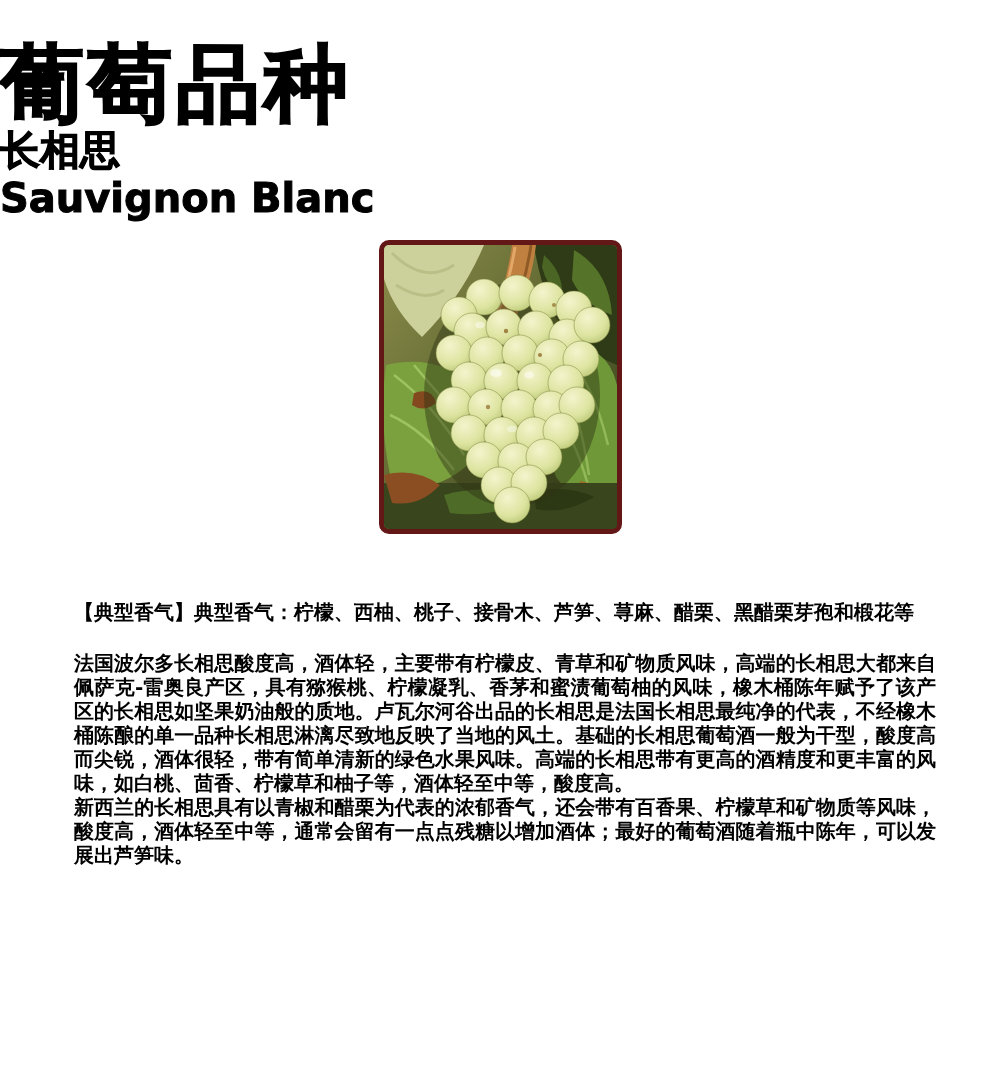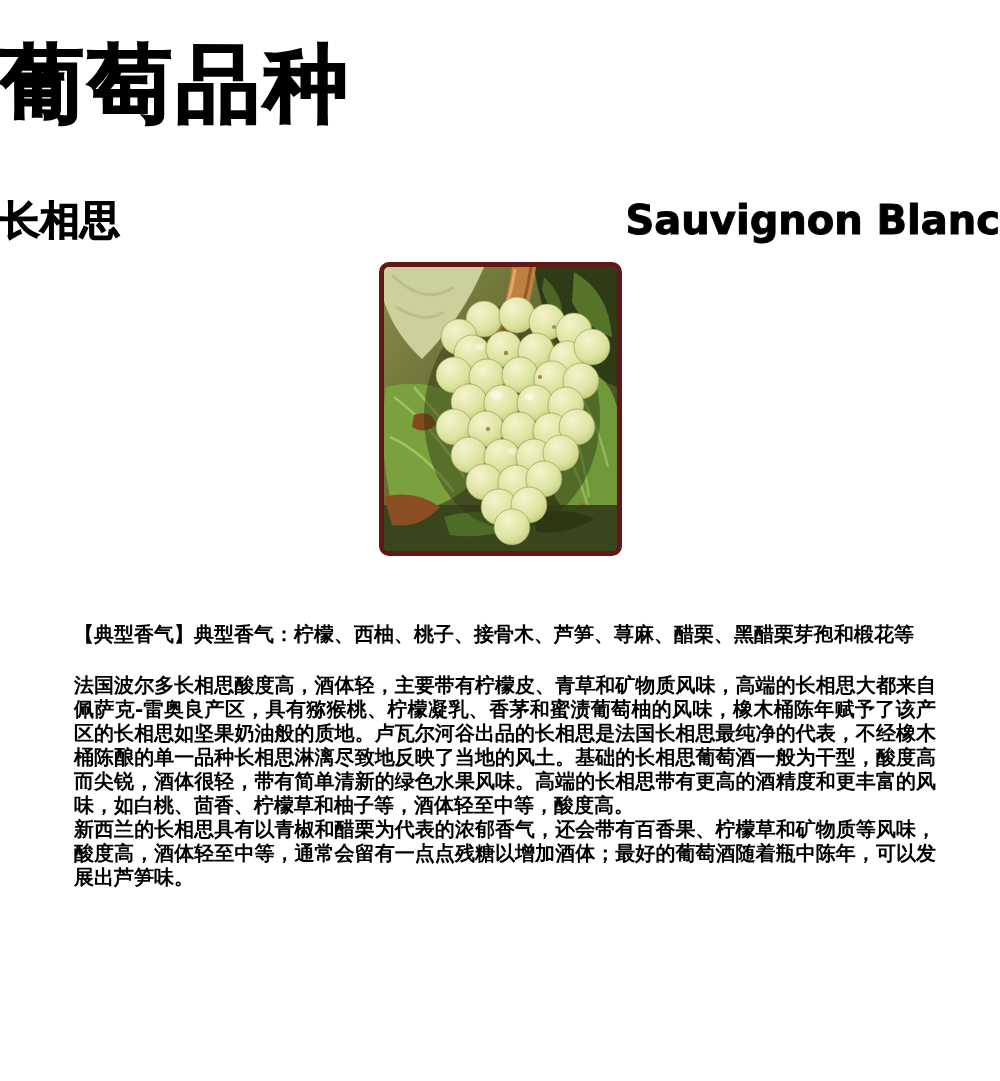--- a/index.html
+++ b/index.html
@@ -7,22 +7,22 @@
     width:1000px;height:1081px;background:#ffffff;
     font-family:"DejaVu Sans","Liberation Sans",sans-serif;
     color:#000;overflow:hidden;
   }
   .title{
     margin-top:42px;text-align:left;
     font-size:84px;line-height:1;font-weight:900;
     letter-spacing:4px;-webkit-text-stroke:2px #000;
   }
   .subtitle{
-    margin-top:70px;display:flex;justify-content:space-between;align-items:baseline;
-    column-gap:44px;font-size:40px;line-height:1.2;font-weight:800;
+    display:flex;justify-content:space-between;align-items:baseline;
+    column-gap:44px;font-size:40px;line-height:1.2;font-weight:800;flex-direction:column;
     -webkit-text-stroke:1px #000;
   }
   .photo-frame{
     width:233px;height:284px;margin:18px auto 0;
     border:5px solid #641717;border-radius:10px;overflow:hidden;
     background:#5d6630;
   }
   .photo-frame svg{display:block;width:100%;height:100%;}
   .content{width:862px;margin:0 auto 0 74px;}
   .info{margin-top:66px;font-size:20px;font-weight:700;line-height:25px;}

